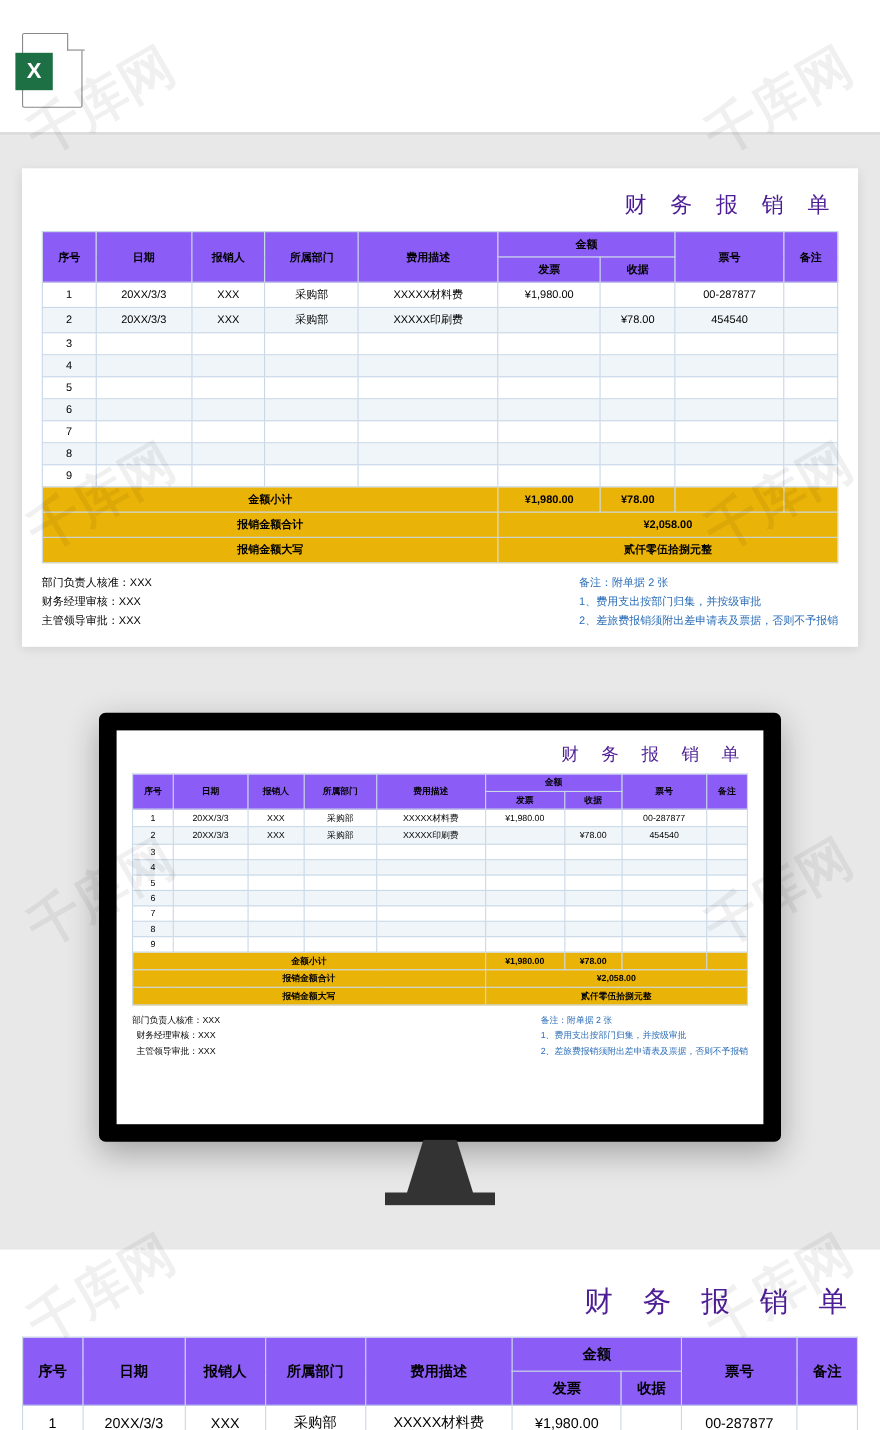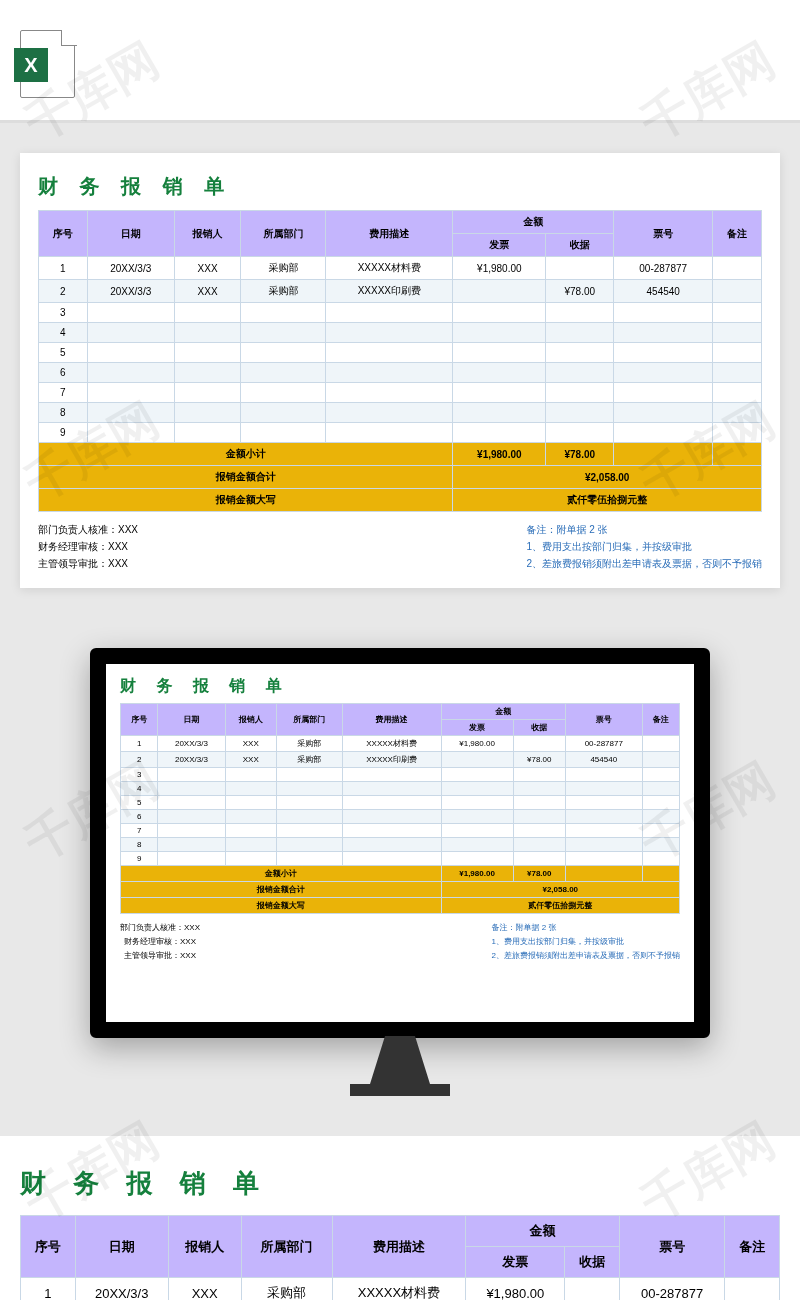--- a/index.html
+++ b/index.html
@@ -6,24 +6,24 @@
 body{background:#e8e8e8;font-family:"Microsoft YaHei",Arial,sans-serif;width:800px;margin:0 auto;position:relative}
 .watermark{position:absolute;color:rgba(0,0,0,.06);font-size:48px;font-weight:bold;transform:rotate(-30deg);pointer-events:none;z-index:100}
 .header{background:#fff;padding:30px 20px 20px;display:flex;align-items:center;gap:18px;border-bottom:3px solid #ddd}
 .xicon{width:60px;height:70px;position:relative}
 .xicon .page{width:55px;height:68px;border:1.5px solid #888;background:#fff;position:absolute;border-radius:2px}
 .xicon .fold{position:absolute;right:3px;top:0;width:16px;height:16px;border-left:1.5px solid #888;border-bottom:1.5px solid #888;background:#fff}
 .xicon .x{position:absolute;left:-6px;top:18px;width:34px;height:34px;background:#1d7044;color:#fff;display:flex;align-items:center;justify-content:center;font-weight:bold;font-size:20px}
 .title{font-size:42px;font-weight:300;color:#333}
 .subtitle{color:#888;font-size:15px;margin-top:6px}
 .preview{background:#fff;margin:30px 20px;box-shadow:0 2px 10px rgba(0,0,0,.1);padding:12px 18px 14px}
-.ftitle{text-align:left;color:#15803d;font-size:20px;font-weight:bold;letter-spacing:8px;padding:8px 0 10px}
+.ftitle{text-align:right;color:#4c1d95;font-size:20px;font-weight:normal;letter-spacing:8px;padding:8px 0 10px}
 table{width:100%;border-collapse:collapse;font-size:10px}
 th,td{border:1px solid #c9d8e6;padding:4px 3px;text-align:center;height:18px}
-th{background:#c4b5fd;font-weight:bold}
+th{background:#8b5cf6;font-weight:bold}
 tr.alt td{background:#eff5f9}
 .subtotal td{background:#eab308;font-weight:bold}
 .approvals{margin-top:8px;font-size:10px;display:flex;justify-content:space-between}
 .approvals .left div{margin:3px 0}
 .approvals .right{text-align:left;color:#2a6db8}
 .approvals .right div{margin:3px 0}
 .monitor-wrap{text-align:center;margin:60px 0 40px}
 .monitor{display:inline-block;position:relative}
 .screen{width:620px;height:390px;background:#000;border:2px solid #000;border-radius:6px;padding:14px;box-shadow:0 10px 30px rgba(0,0,0,.3)}
 .screen .inner{background:#fff;width:100%;height:100%;padding:8px 14px;overflow:hidden}

